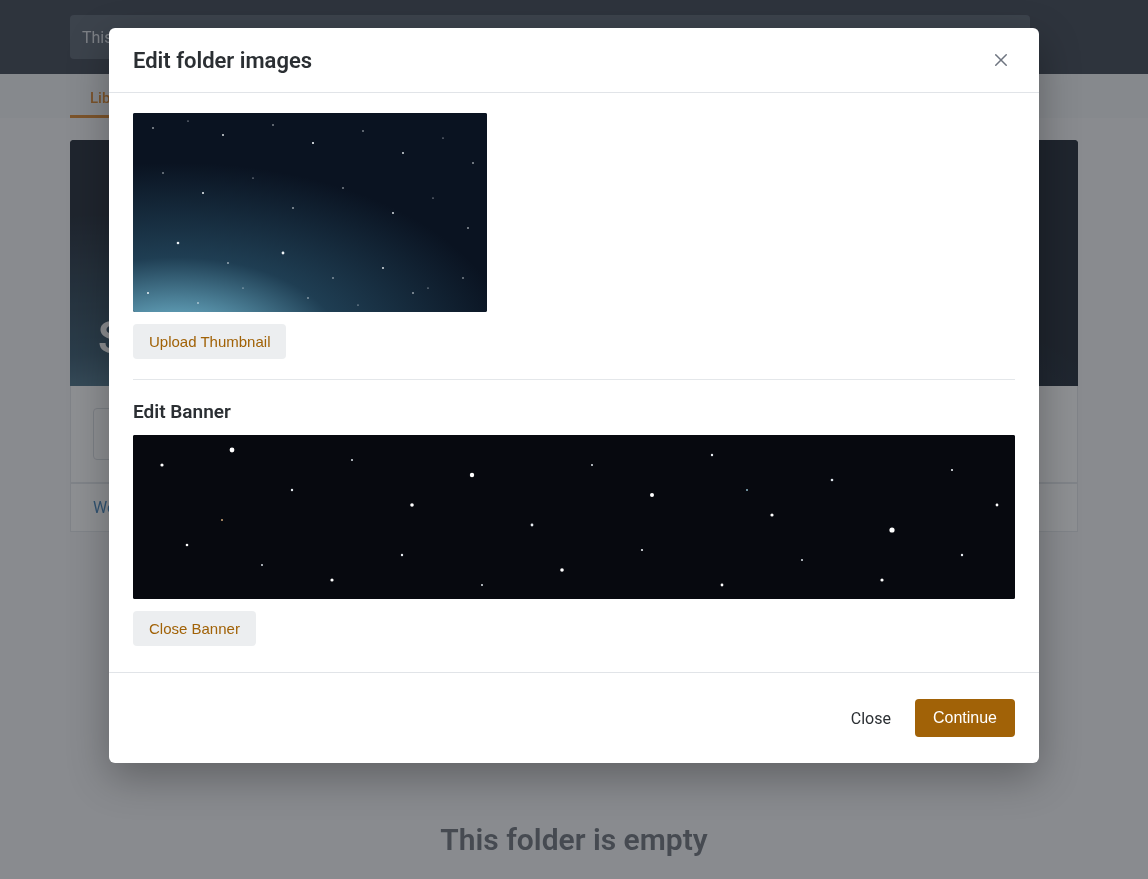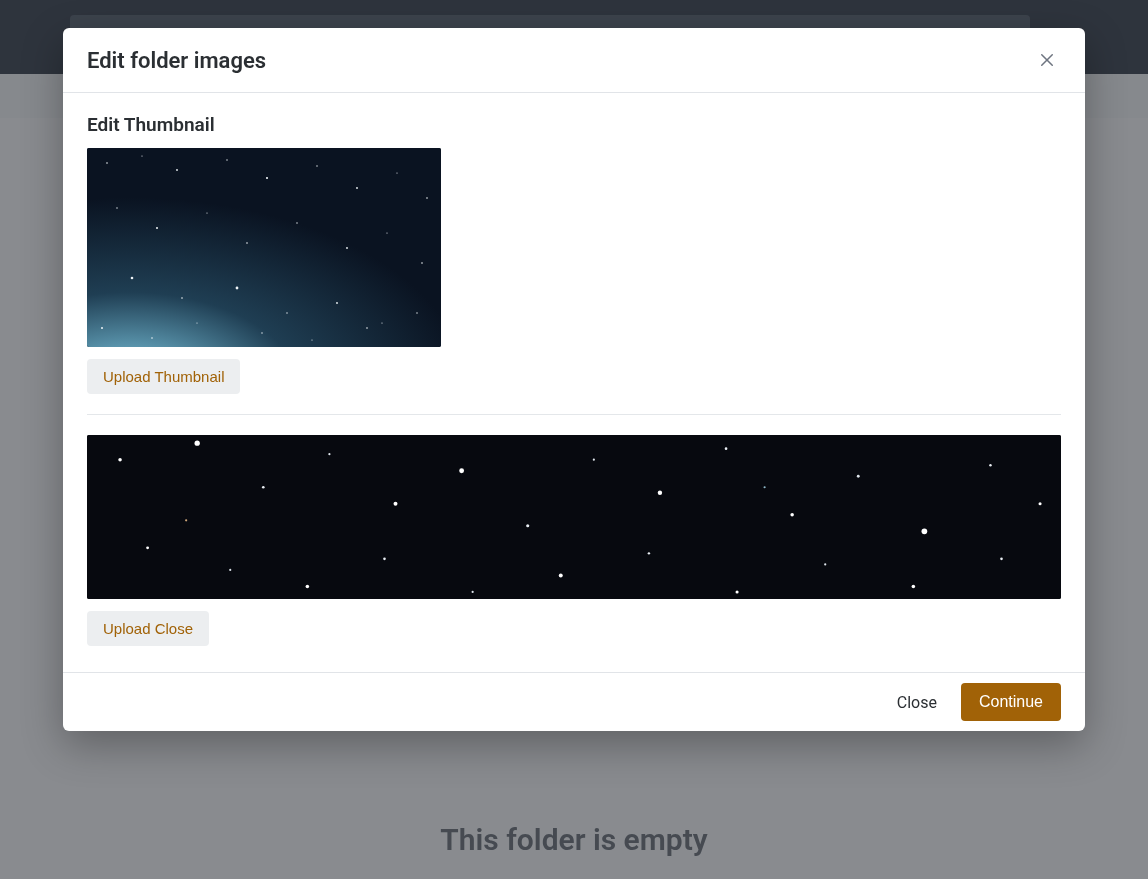--- a/index.html
+++ b/index.html
@@ -119,21 +119,21 @@
     .modal-overlay {
       position: absolute;
       inset: 0;
       background: rgba(50,53,58,0.55);
       display: flex;
       justify-content: center;
       align-items: flex-start;
       padding-top: 28px;
     }
     .modal {
-      width: 1022px;
+      width: 930px;
       background: #fff;
       border-radius: 6px;
       box-shadow: 0 14px 42px rgba(0,0,0,0.3);
       overflow: hidden;
     }
     .modal-header {
       display: flex;
       justify-content: space-between;
       align-items: center;
       padding: 18px 24px;
@@ -192,21 +192,21 @@
       height: 164px;
       background: #06080d;
       border-radius: 2px;
       overflow: hidden;
       margin-bottom: 12px;
       position:relative;
     }
     .banner-preview svg { width:100%; height:100%; display:block; }
     .modal-footer {
       border-top: 1px solid #e1e4e8;
-      padding: 10px 24px;
+      padding: 26px 24px;
       display: flex;
       justify-content: flex-end;
       gap: 24px;
       align-items: center;
     }
     .close-link {
       color: #2b2f33;
       font-size: 16px;
       cursor: pointer;
     }
@@ -267,21 +267,20 @@
       <div class="modal-title">Edit folder images</div>
       <div class="modal-close">
         <svg width="18" height="18" viewBox="0 0 24 24" stroke="#6e7580" stroke-width="2" fill="none" stroke-linecap="round">
           <line x1="5" y1="5" x2="19" y2="19"></line>
           <line x1="19" y1="5" x2="5" y2="19"></line>
         </svg>
       </div>
     </div>
     <div class="modal-body">
 
-      <div class="section-heading">Edit Thumbnail</div>
       <div class="thumb-preview">
         <svg viewBox="0 0 354 199" preserveAspectRatio="xMidYMid slice">
           <defs>
             <radialGradient id="g1" cx="12%" cy="120%" r="95%">
               <stop offset="0%" stop-color="#b8d5df"></stop>
               <stop offset="20%" stop-color="#5c98b0"></stop>
               <stop offset="50%" stop-color="#1f3e53"></stop>
               <stop offset="100%" stop-color="#0a1321"></stop>
             </radialGradient>
           </defs>
@@ -317,20 +316,21 @@
               <circle cx="225" cy="192" r="0.6"></circle>
               <circle cx="280" cy="180" r="0.8"></circle>
             <circle cx="330" cy="165" r="0.7"></circle>
           </g>
         </svg>
       </div>
       <button class="upload-btn">Upload Thumbnail</button>
 
       <div class="divider"></div>
 
+      <div class="section-heading">Edit Banner</div>
       <div class="banner-preview">
         <svg viewBox="0 0 884 164" preserveAspectRatio="xMidYMid slice">
           <rect width="884" height="164" fill="#07090f"></rect>
           <g>
             <circle cx="30" cy="30" r="1.6" fill="#fff"></circle>
               <circle cx="100" cy="15" r="2.4" fill="#fff"></circle>
             <circle cx="160" cy="55" r="1.2" fill="#e9eef3"></circle>
               <circle cx="220" cy="25" r="1.0" fill="#dfe6ec"></circle>
             <circle cx="280" cy="70" r="1.8" fill="#fff"></circle>
               <circle cx="340" cy="40" r="2.2" fill="#fff"></circle>
@@ -352,21 +352,21 @@
             <circle cx="510" cy="115" r="1.1" fill="#e9eef3"></circle>
               <circle cx="590" cy="150" r="1.4" fill="#fff"></circle>
             <circle cx="670" cy="125" r="1.0" fill="#dfe6ec"></circle>
               <circle cx="750" cy="145" r="1.6" fill="#fff"></circle>
             <circle cx="830" cy="120" r="1.2" fill="#e9eef3"></circle>
             <circle cx="90" cy="85" r="1.0" fill="#cfa77a"></circle>
               <circle cx="615" cy="55" r="1.0" fill="#8fb8c8"></circle>
           </g>
         </svg>
       </div>
-      <button class="upload-btn">Upload Close</button>
+      <button class="upload-btn">Close Banner</button>
 
     </div>
     <div class="modal-footer">
       <span class="close-link">Close</span>
       <button class="continue-btn">Continue</button>
     </div>
   </div>
 </div>
 
 </body></html>

